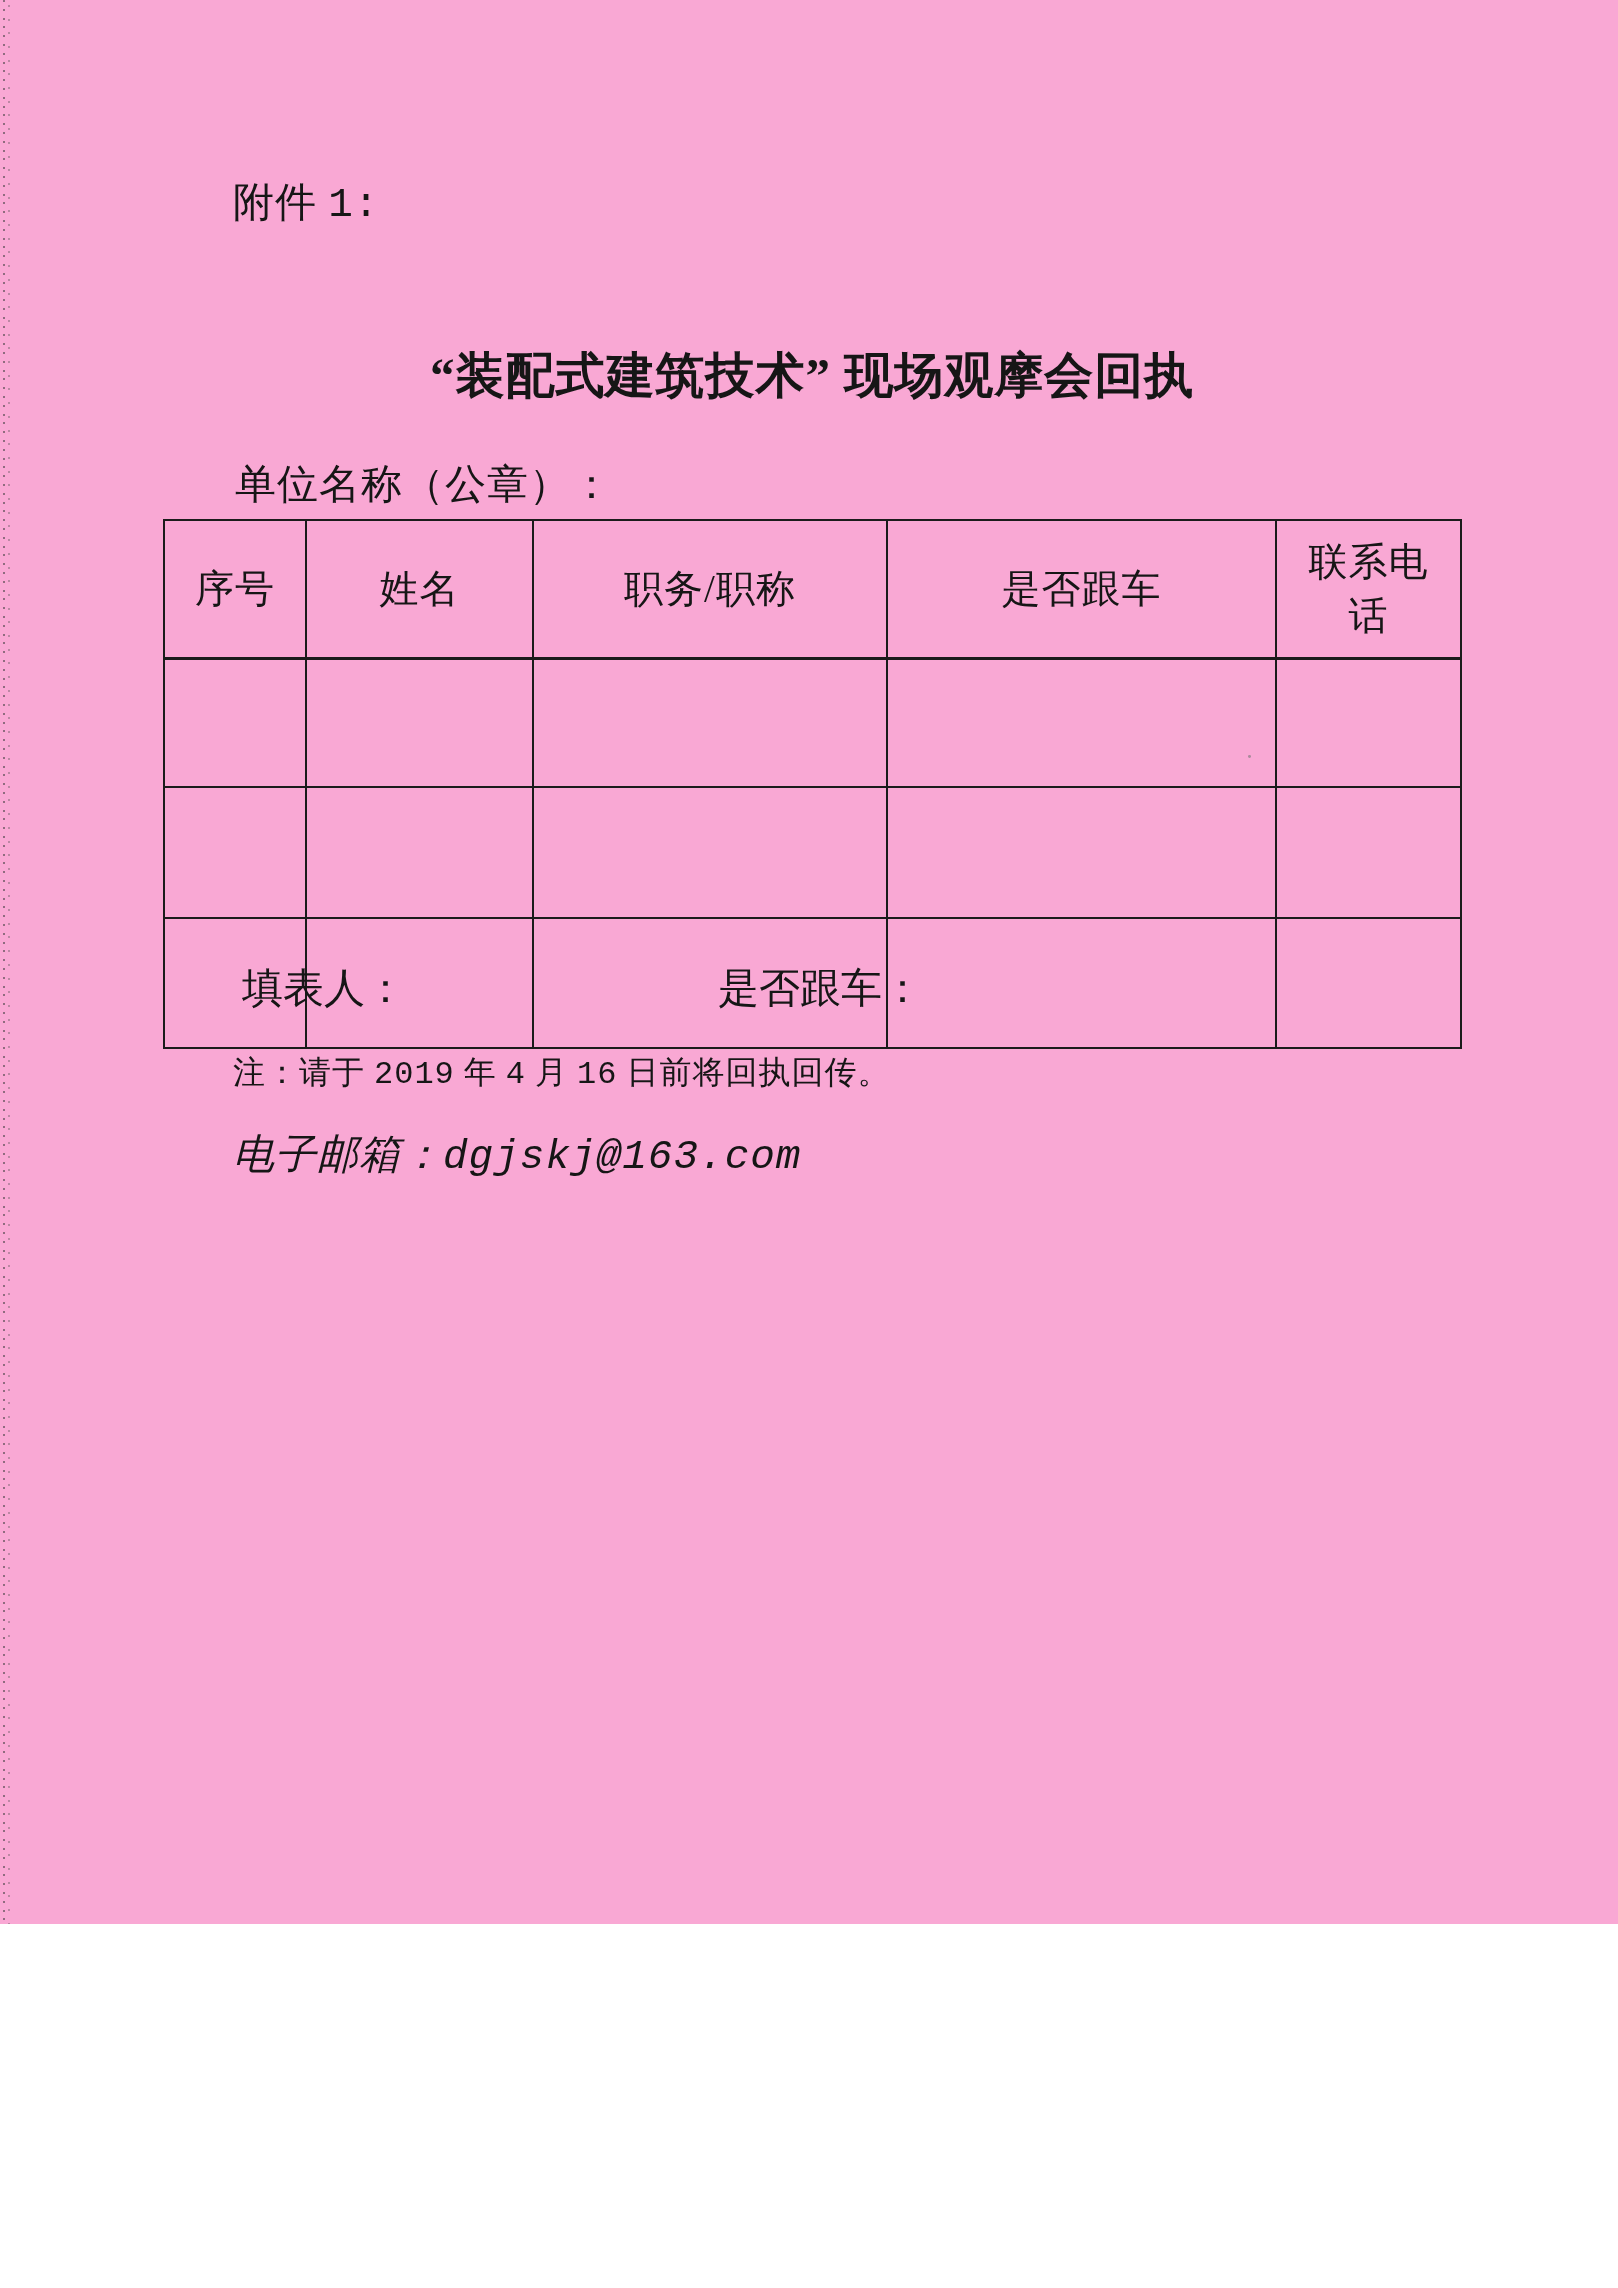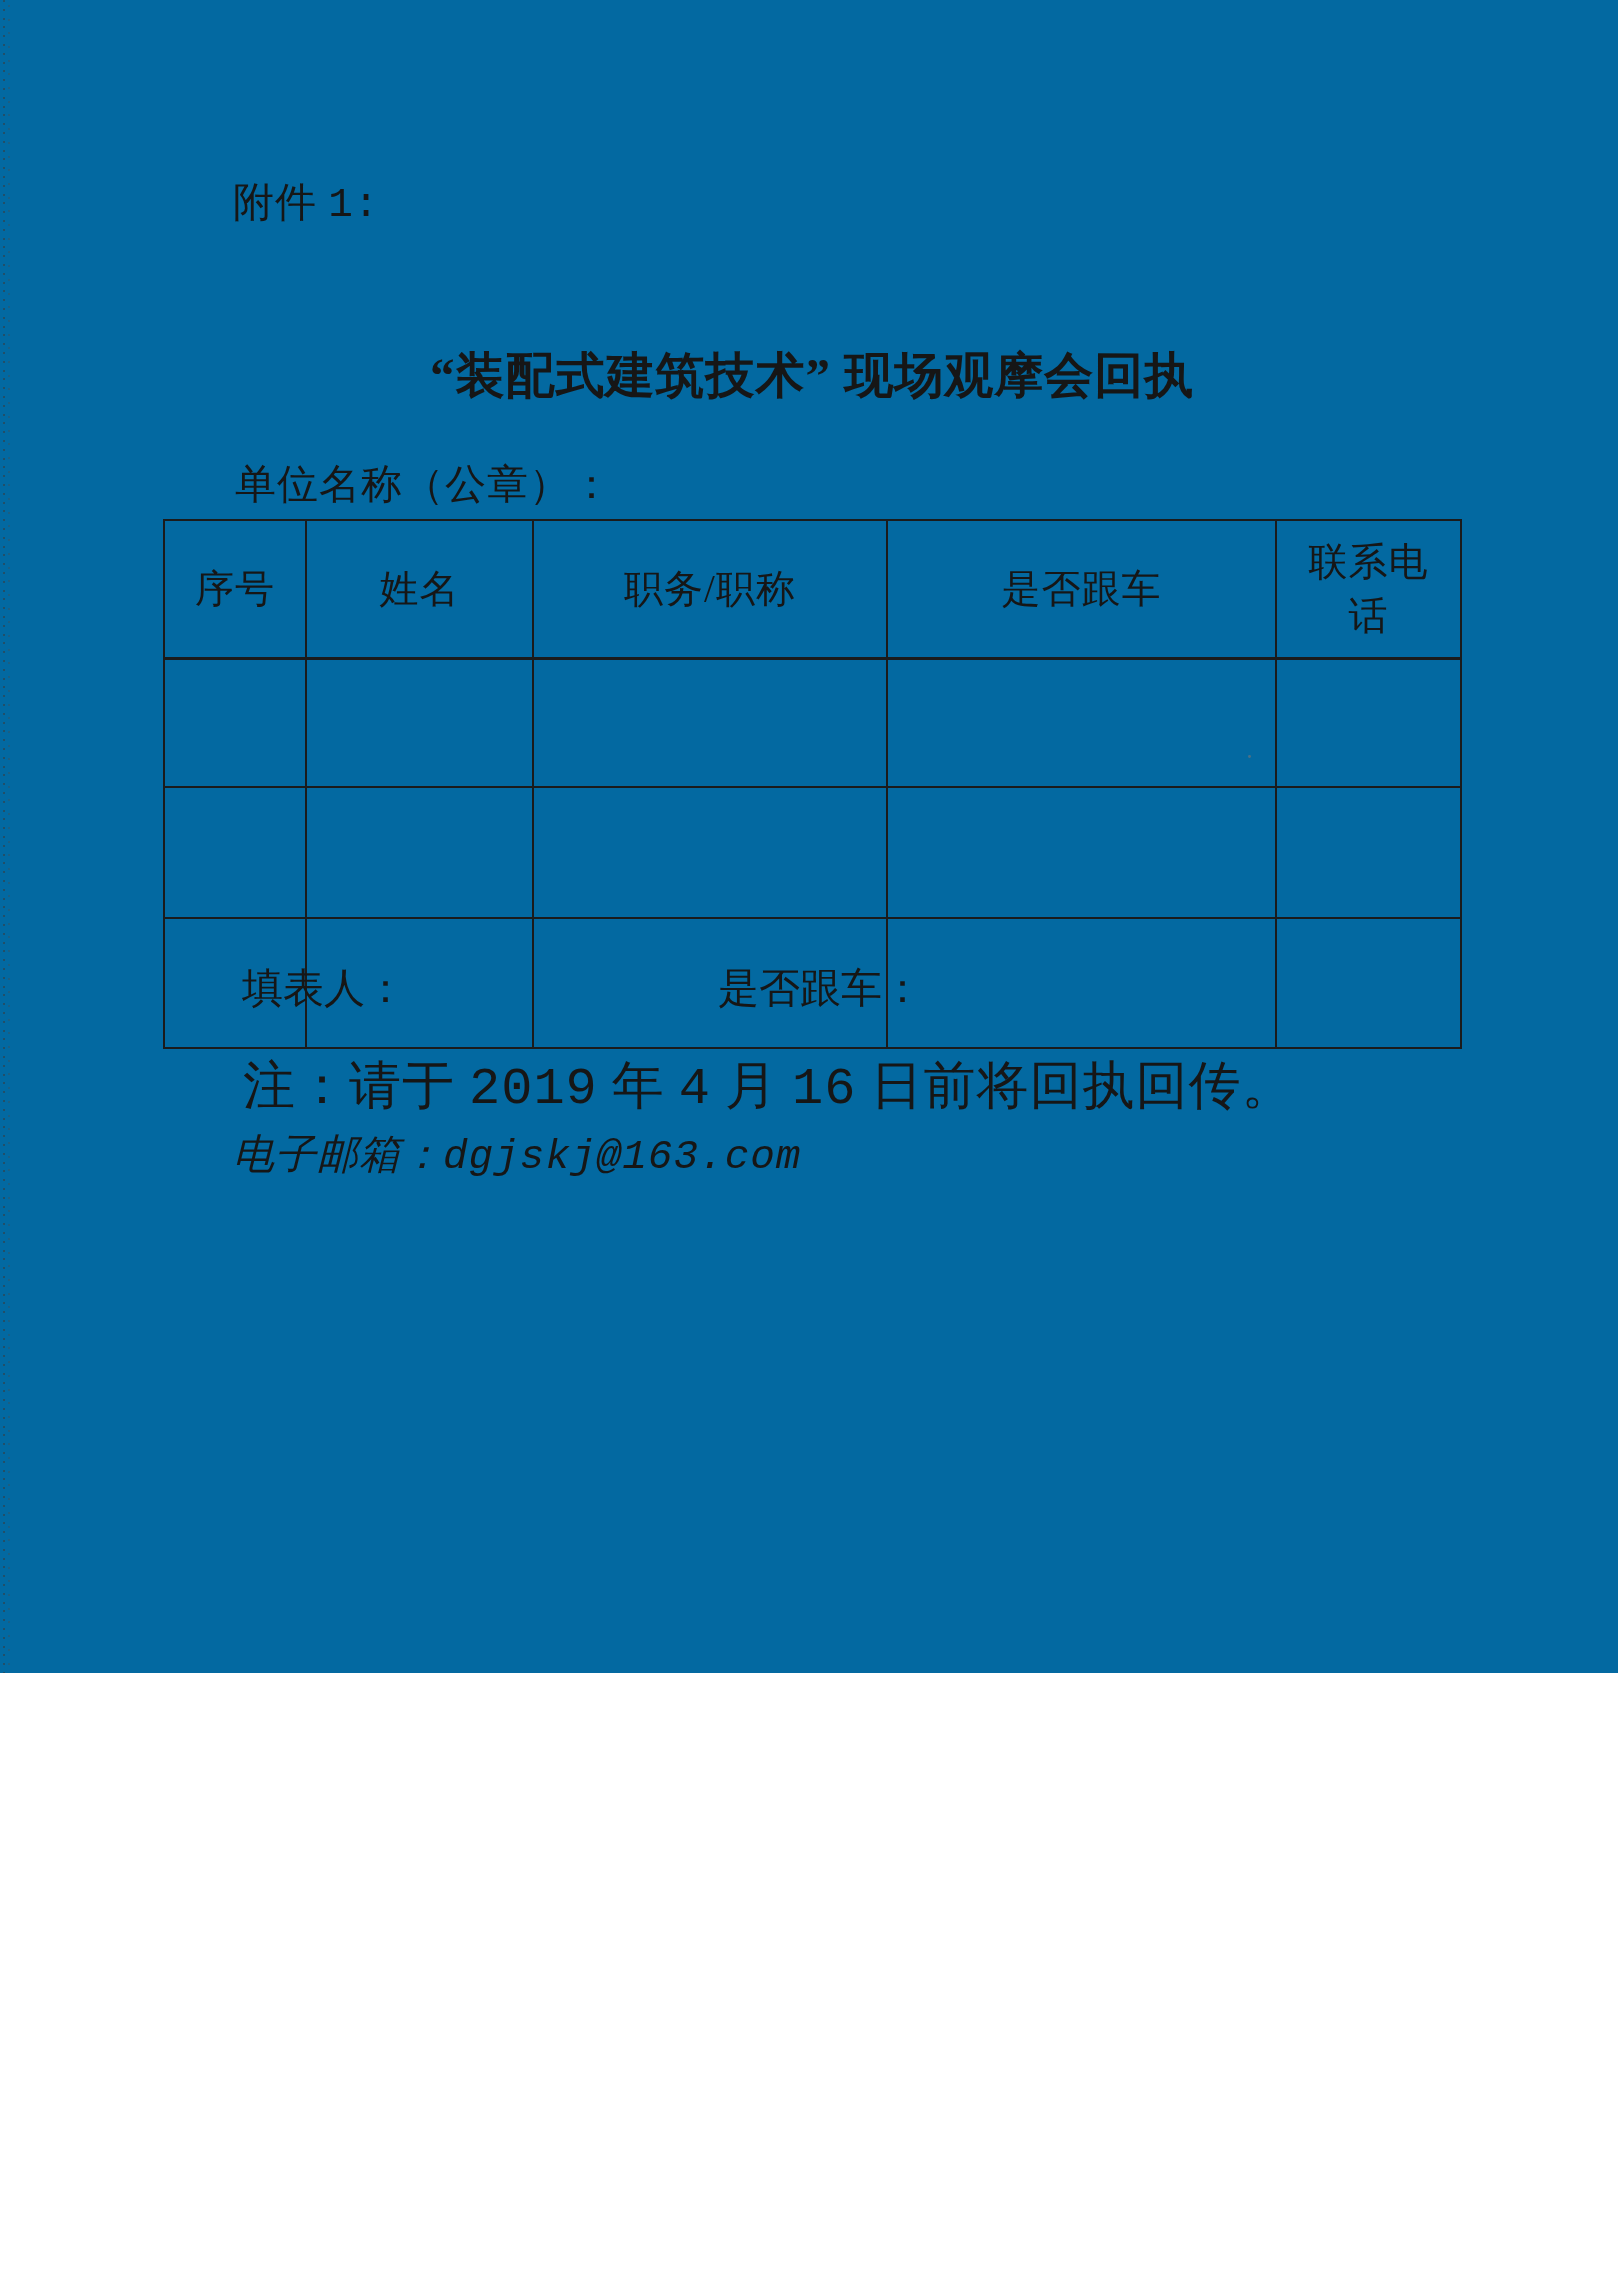--- a/index.html
+++ b/index.html
@@ -1,20 +1,20 @@
 <!DOCTYPE html>
 <html><head>
 <meta charset="utf-8">
 <style>
   html, body { margin: 0; padding: 0; background: #ffffff; }
   .page {
     position: relative;
     width: 1618px;
-    height: 1673px;
-    background: #0369a1;
+    height: 1924px;
+    background: #f9a8d4;
     color: #161616;
     font-family: "Liberation Serif", "DejaVu Serif", serif;
     overflow: hidden;
   }
 
   
   .attachment {
     position: absolute;
     left: 233px; top: 178px;
     font-size: 41px;
@@ -37,22 +37,22 @@
     left: 235px; top: 457px;
     font-size: 41px;
     letter-spacing: 1px;
     white-space: nowrap;
   }
   .filler-line { position: absolute; left: 0; top: 961px; width: 100%; height: 49px; }
   .filler-line .filler-label { position: absolute; left: 242px; font-size: 41px; white-space: nowrap; }
   .filler-line .phone-label  { position: absolute; left: 718px; font-size: 41px; white-space: nowrap; }
   .note-line {
     position: absolute;
-    left: 243px; top: 1051px;
-    font-size: 52px;
+    left: 233px; top: 1051px;
+    font-size: 32px;
     letter-spacing: 1px;
     white-space: nowrap;
   }
   .email-line {
     position: absolute;
     left: 233px; top: 1127px;
     font-size: 41px;
     letter-spacing: 1px;
     white-space: nowrap;
     font-style: italic;

